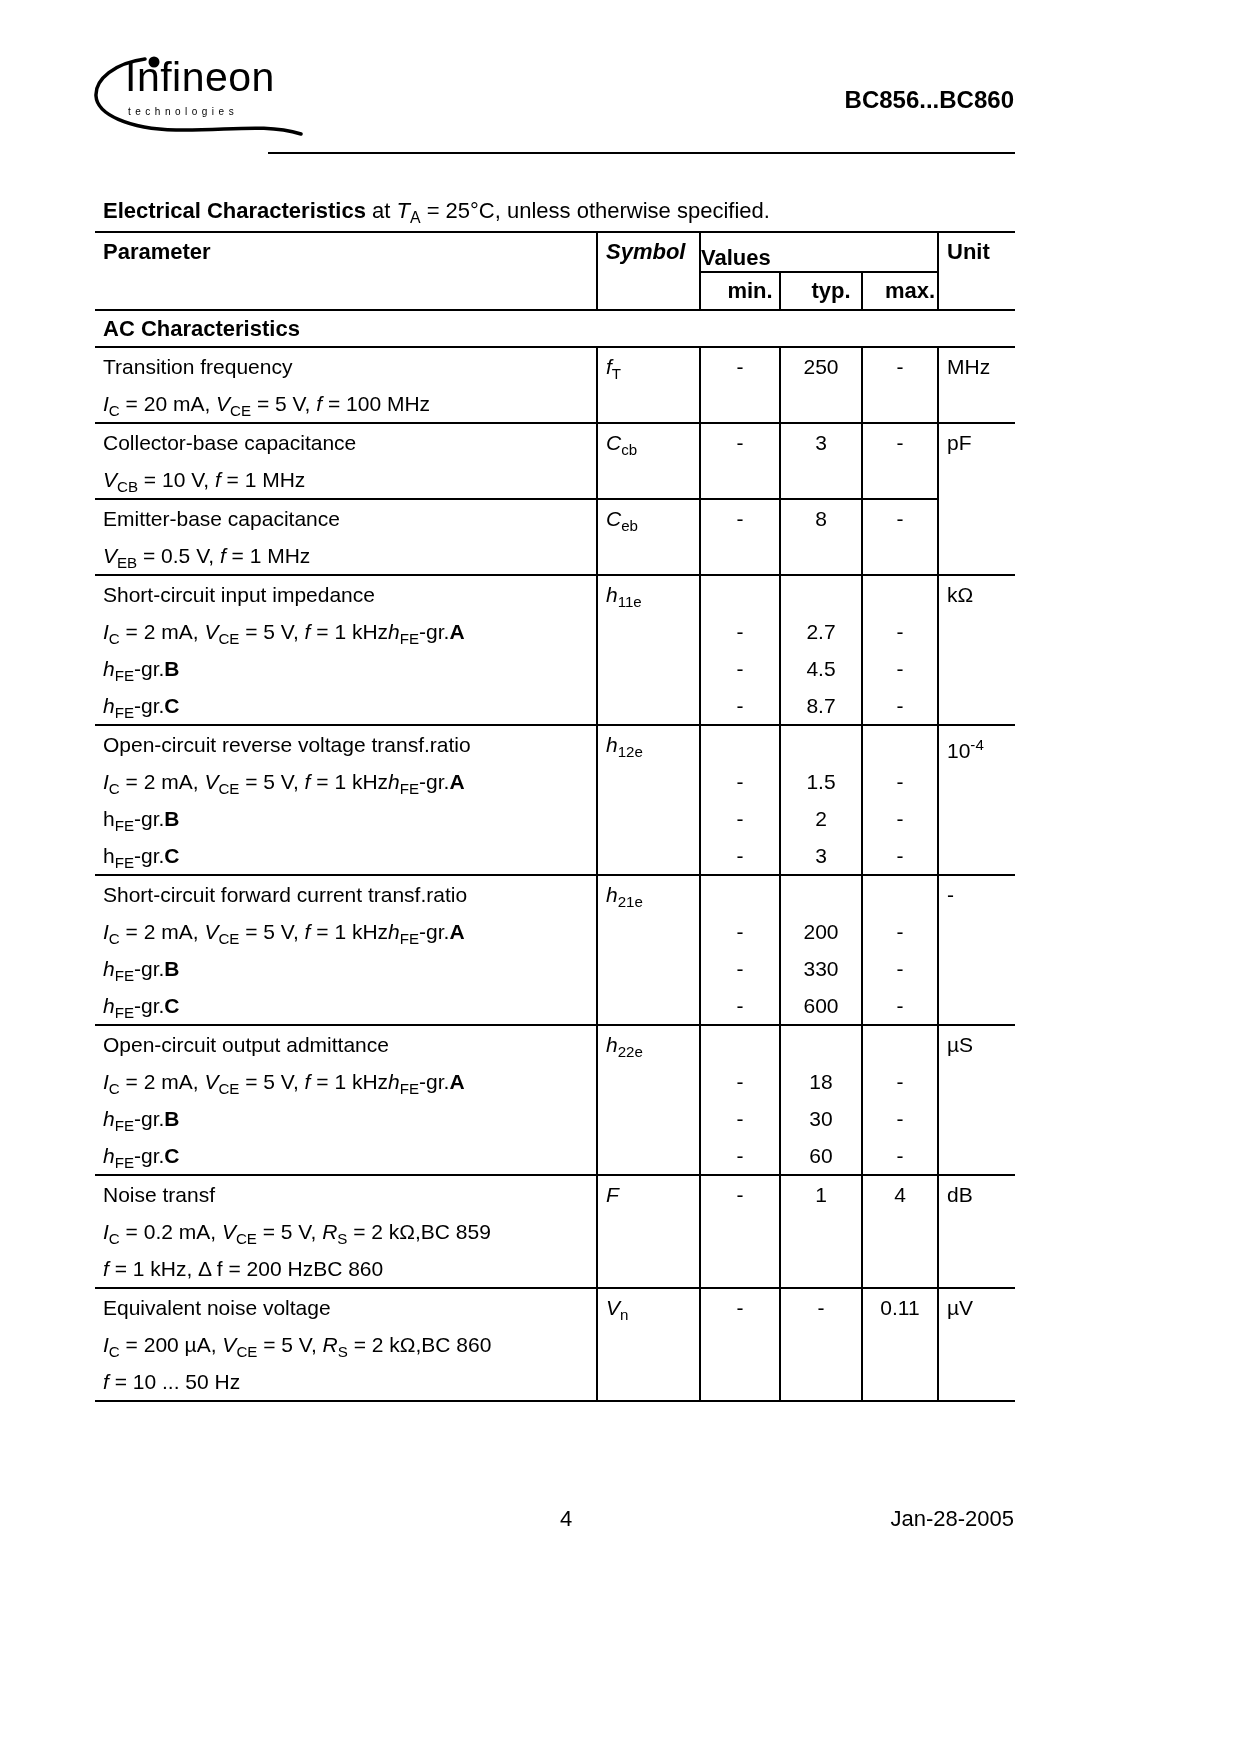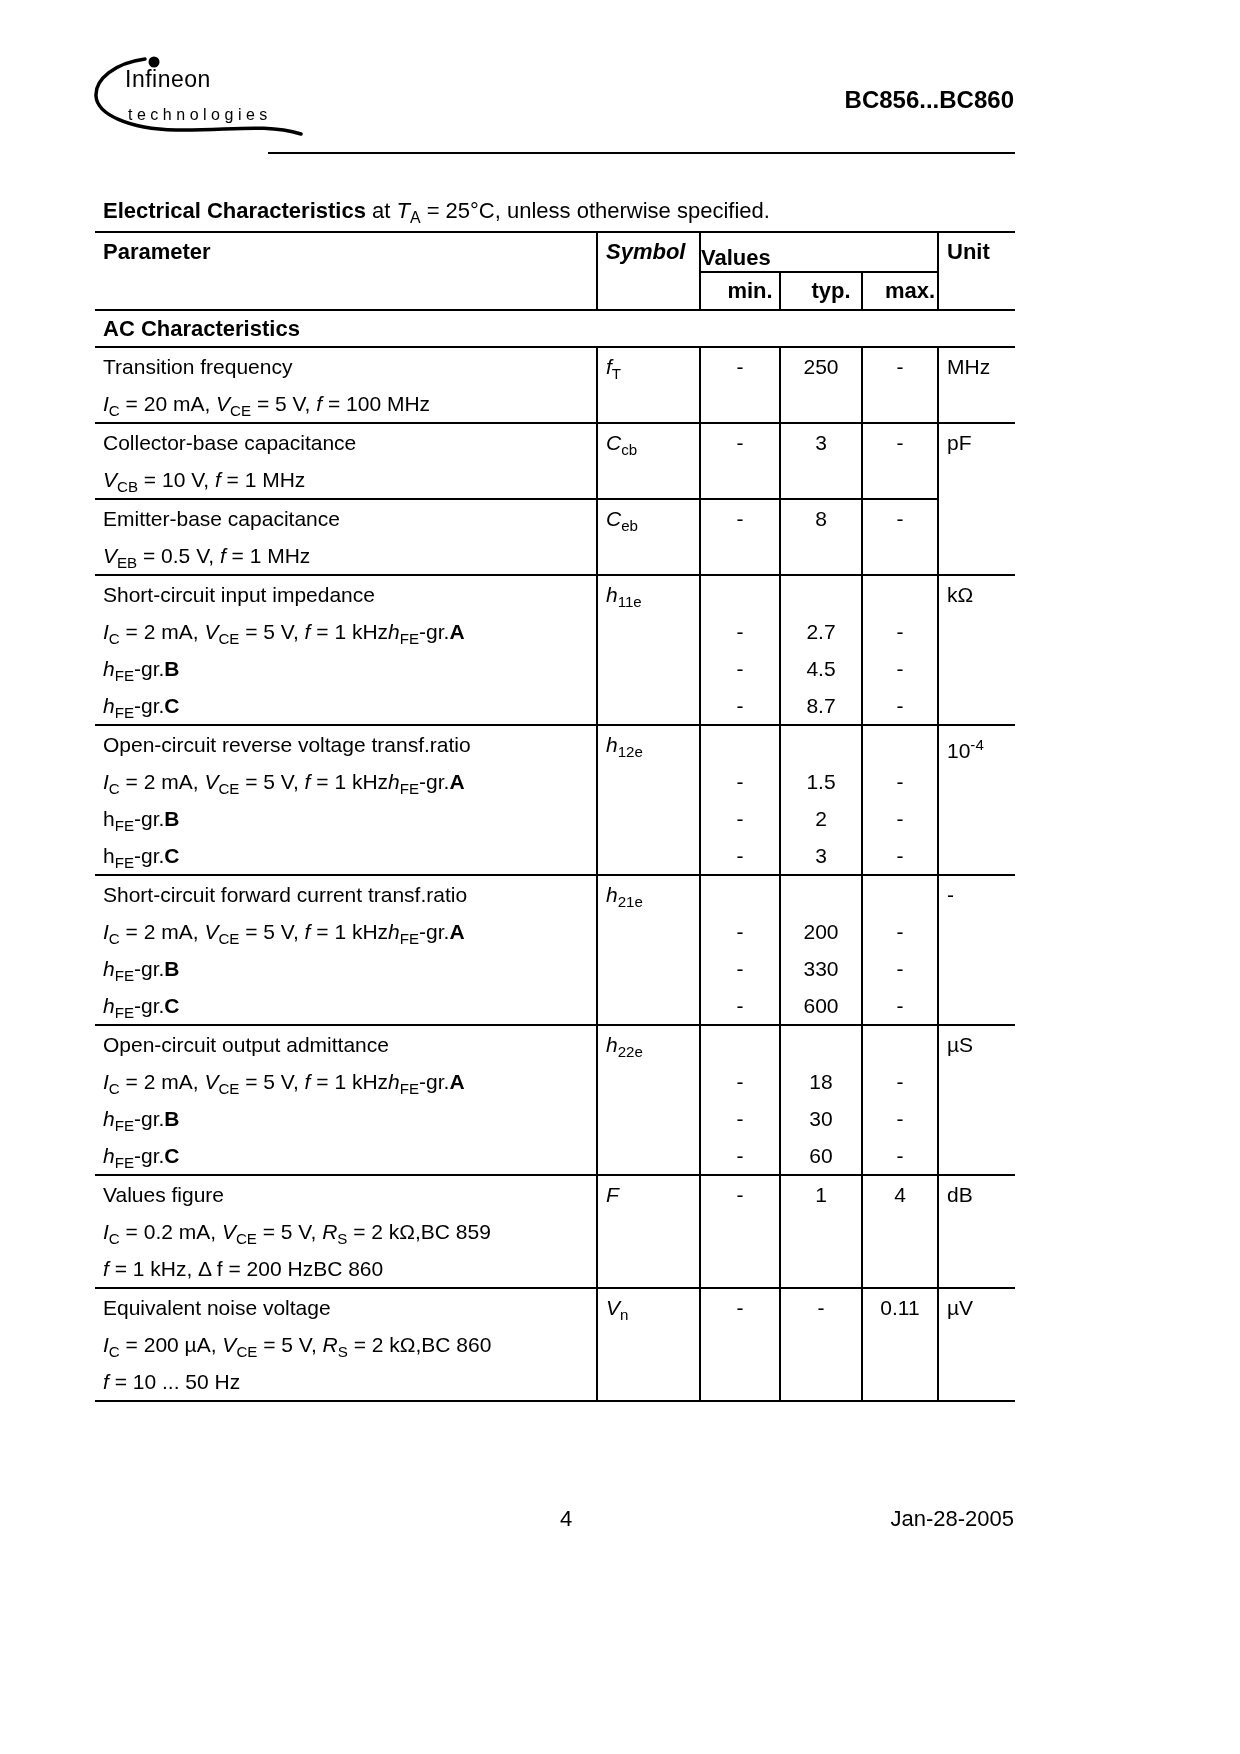--- a/index.html
+++ b/index.html
@@ -9,22 +9,22 @@
     background: #ffffff; color: #000;
     font-family: "Liberation Sans", sans-serif;
     position: relative;
   }
   sub, sup { font-size: 72%; }
   b { font-weight: bold; }
 
   
   .logo { position: absolute; left: 88px; top: 50px; width: 228px; height: 95px; }
   .logo svg { position: absolute; left: 0; top: 0; overflow: visible; }
-  .brand { position: absolute; left: 37px; top: 16px; font-size: 23px; letter-spacing: .5px; }
-  .brand-sub { position: absolute; left: 40px; top: 56px; font-size: 16px; letter-spacing: 4.5px; }
+  .brand { position: absolute; left: 37px; top: 4px; font-size: 41px; letter-spacing: .5px; }
+  .brand-sub { position: absolute; left: 40px; top: 56px; font-size: 10px; letter-spacing: 4.5px; }
   .doc-title { position: absolute; top: 86px; right: 226px; font-size: 24px; font-weight: bold; }
   .hdr-rule { position: absolute; left: 268px; right: 225px; top: 152px; height: 2px; background: #000; }
 
   
   .intro { position: absolute; left: 103px; top: 198px; margin: 0; font-size: 22px; text-align: right; }
 
   
   table.spec {
     position: absolute; left: 95px; top: 231px; width: 920px;
     border-collapse: collapse; table-layout: fixed;
@@ -329,21 +329,21 @@
           <div class="ln">-</div>
           <div class="ln">-</div>
         </td>
         <td class="c-unit bl">
             <div class="ln">µS</div>
           </td>
       </tr>
 
       <tr>
         <td class="c-par">
-          <div class="ln">Values figure</div>
+          <div class="ln">Noise transf</div>
           <div class="ln split">
               <span><i>I</i><sub>C</sub> = 0.2 mA, <i>V</i><sub>CE</sub> = 5 V, <i>R</i><sub>S</sub> = 2 kΩ,</span>
               <span class="rlab">BC 859</span>
             </div>
           <div class="ln split">
               <span><i>f</i> = 1 kHz, Δ f = 200 Hz</span>
               <span class="rlab">BC 860</span>
             </div>
         </td>
         <td class="c-sym bl">

